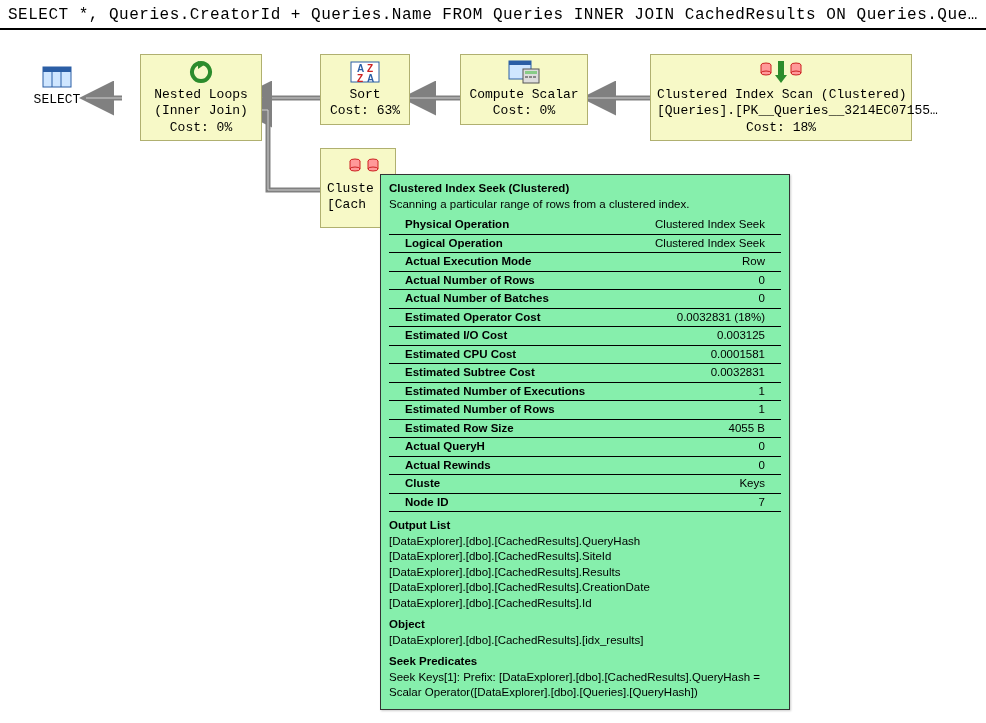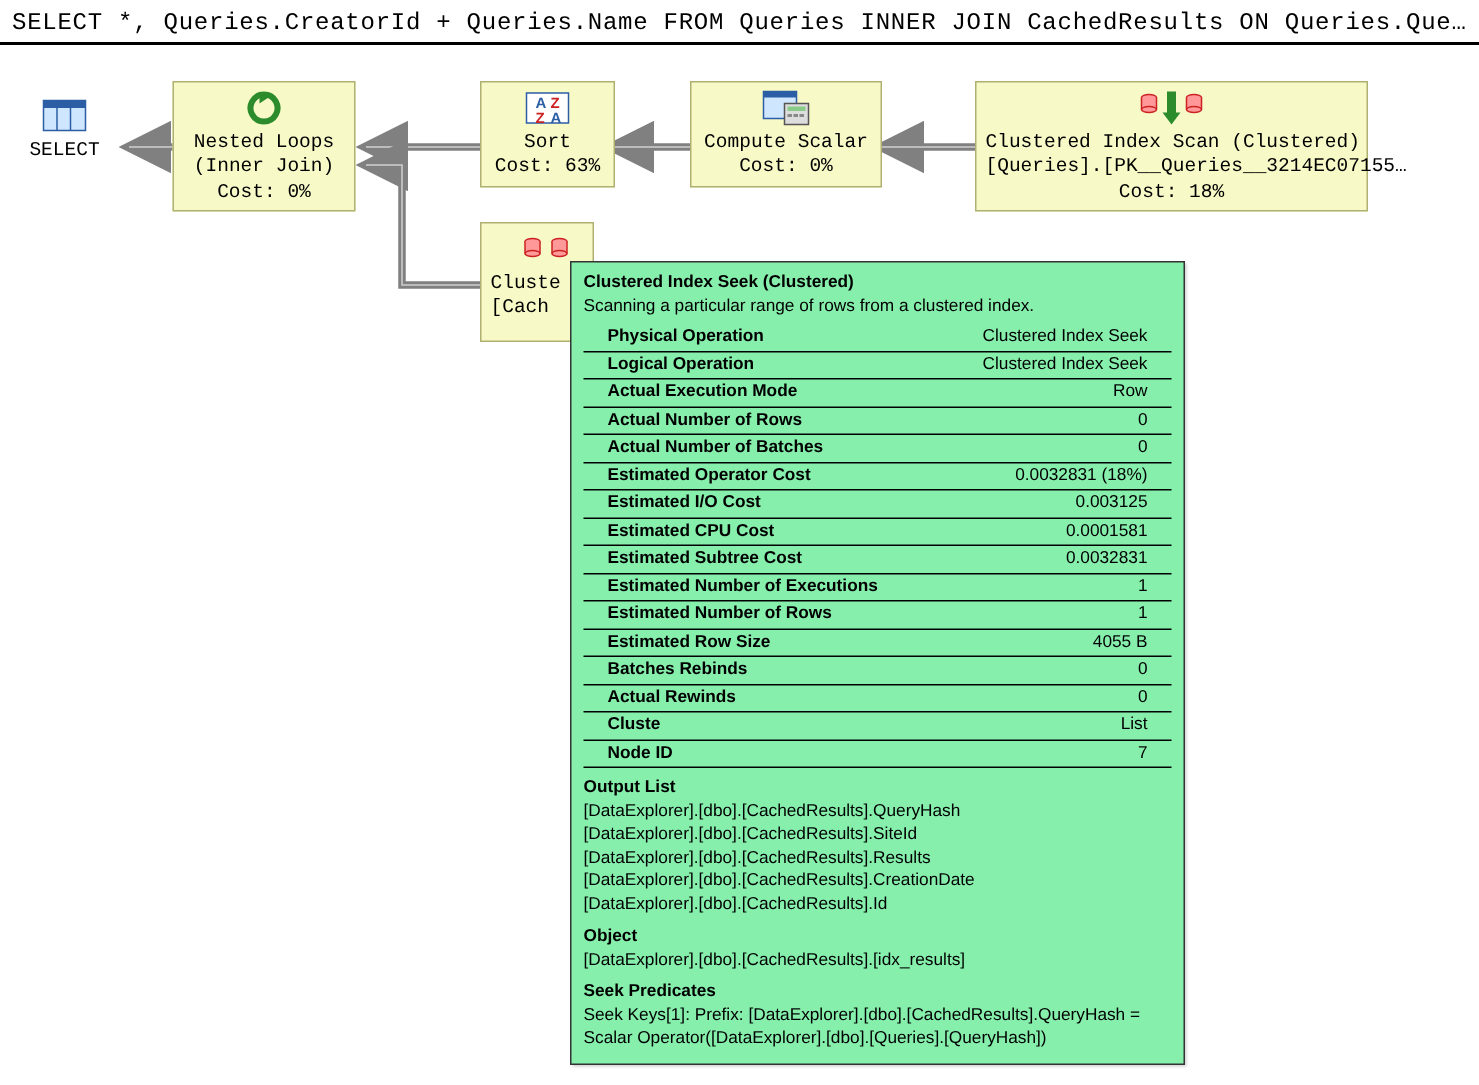--- a/index.html
+++ b/index.html
@@ -98,33 +98,33 @@
     <line x1="408" y1="68" x2="460" y2="68" stroke="#808080" stroke-width="5" marker-start="url(#ah)"></line>
     <line x1="408" y1="68" x2="460" y2="68" stroke="#d0d0d0" stroke-width="1"></line>
 
     <line x1="588" y1="68" x2="650" y2="68" stroke="#808080" stroke-width="5" marker-start="url(#ah)"></line>
     <line x1="588" y1="68" x2="650" y2="68" stroke="#d0d0d0" stroke-width="1"></line>
 
     <polyline points="244,80 268,80 268,160 320,160" fill="none" stroke="#808080" stroke-width="5" marker-start="url(#ah)"></polyline>
     <polyline points="244,80 268,80 268,160 320,160" fill="none" stroke="#d0d0d0" stroke-width="1"></polyline>
   </svg>
 
-  <div class="node plain-node" style="left:12px; top:30px; width:62px;">
+  <div class="node plain-node" style="left:26px; top:30px; width:62px;">
     <span class="icon-slot">
       <svg viewBox="0 0 34 26">
           <rect x="3" y="3" width="28" height="20" fill="#cfe6ff" stroke="#2b5ea5"></rect>
           <rect x="3" y="3" width="28" height="5" fill="#2b5ea5"></rect>
           <line x1="12" y1="3" x2="12" y2="23" stroke="#2b5ea5"></line>
           <line x1="21" y1="3" x2="21" y2="23" stroke="#2b5ea5"></line>
         </svg>
     </span>
     <span class="label-line">SELECT</span>
   </div>
 
-  <div class="node" style="left:115px; top:24px; width:122px;">
+  <div class="node" style="left:140px; top:24px; width:122px;">
     <span class="icon-slot">
       <svg viewBox="0 0 34 26">
           <path d="M17 4 a9 9 0 1 0 0.01 0" fill="none" stroke="#2c8c2c" stroke-width="4"></path>
           <path d="M14 2 l6 4 l-6 4 z" fill="#2c8c2c"></path>
         </svg>
     </span>
     <span class="label-line">Nested Loops</span>
     <span class="label-line">(Inner Join)</span>
     <span class="label-line">Cost: 0%</span>
   </div>
@@ -255,30 +255,30 @@
           </tr>
           <tr>
             <td class="k">Estimated Number of Rows</td>
             <td class="v">1</td>
           </tr>
           <tr>
             <td class="k">Estimated Row Size</td>
             <td class="v">4055 B</td>
           </tr>
           <tr>
-            <td class="k">Batches Rebinds</td>
+            <td class="k">Actual QueryH</td>
             <td class="v">0</td>
           </tr>
           <tr>
             <td class="k">Actual Rewinds</td>
             <td class="v">0</td>
           </tr>
           <tr>
             <td class="k">Cluste</td>
-            <td class="v">List</td>
+            <td class="v">Keys</td>
           </tr>
           <tr>
             <td class="k">Node ID</td>
             <td class="v">7</td>
           </tr>
         </tbody>
     </table>
     <div id="tt-sections">
         <div class="sect-head">Output List</div>
         <div class="sect-body">

